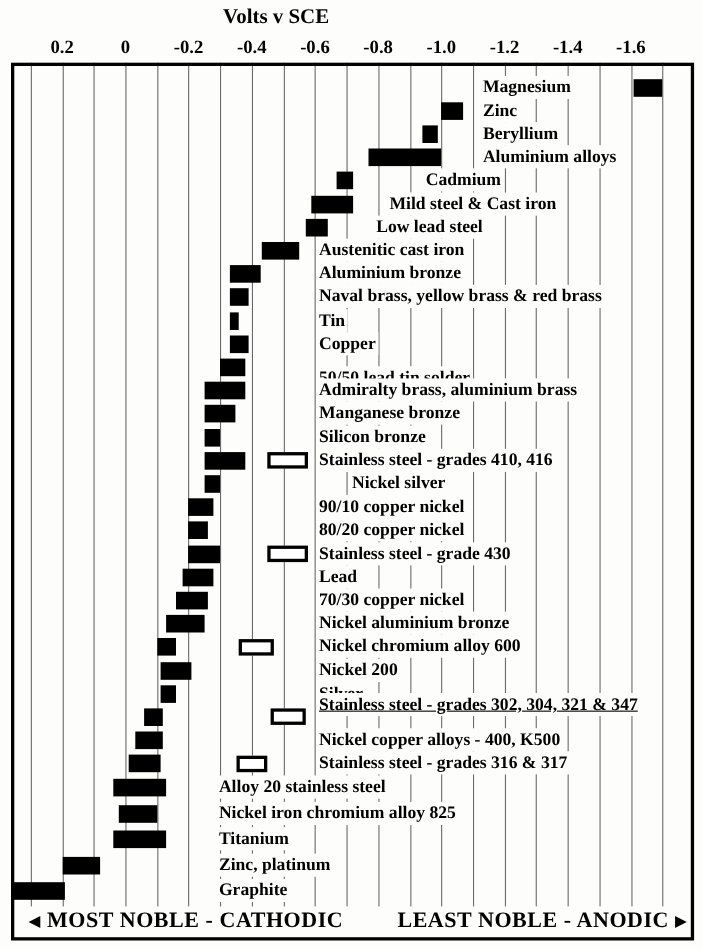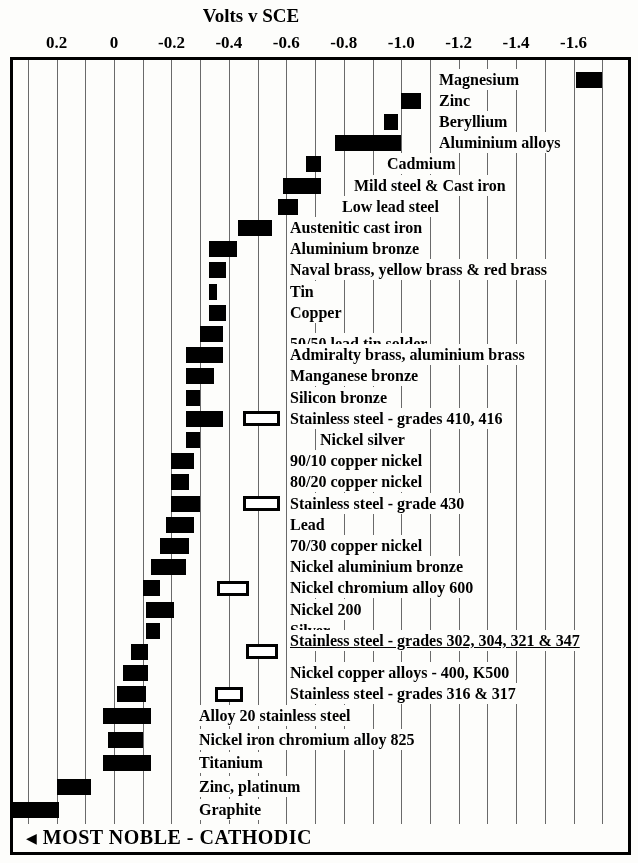--- a/index.html
+++ b/index.html
@@ -138,13 +138,17 @@
       <div class="bar" style="left: 56.6px; width: 34.5px; top: 778.6px;"></div>
       <div class="rowlabel" style="left: 197px; top: 775.6px;">Zinc, platinum</div>
       <div class="bar" style="left: 10.6px; width: 48.8px; top: 802.1px;"></div>
       <div class="rowlabel" style="left: 197px; top: 799.1px;">Graphite</div>
     </div>
   <div class="plot-box"></div>
   <div class="footer" id="footer-left">
     <span class="arrow">◀</span>
     <span>MOST NOBLE - CATHODIC</span>
   </div>
+  <div class="footer" id="footer-right">
+    <span>LEAST NOBLE - ANODIC</span>
+    <span class="arrow">▶</span>
+  </div>
 </div>
 
 </body></html>

